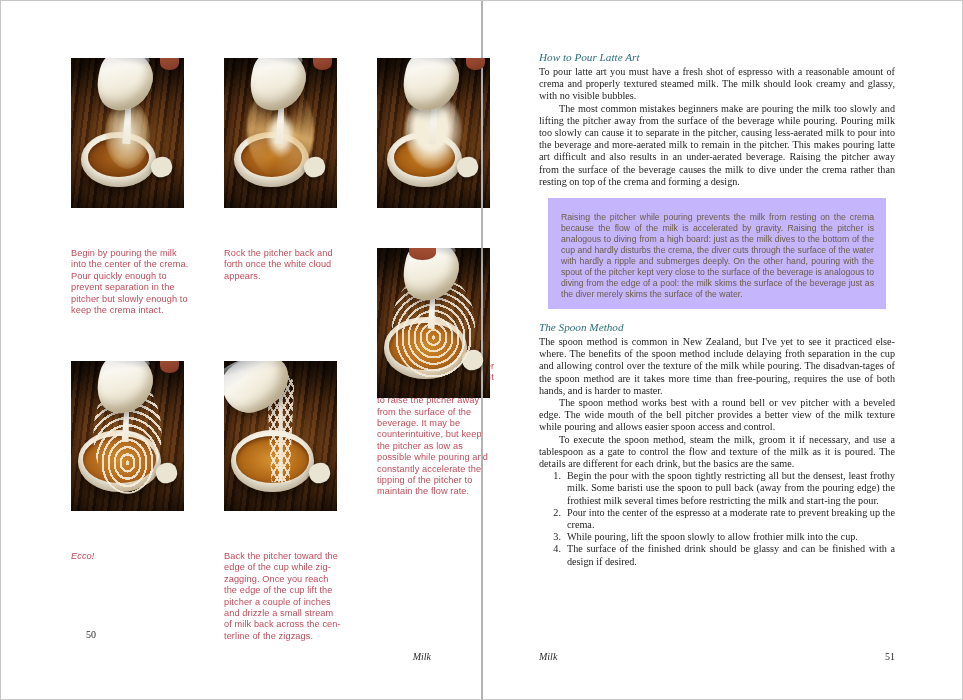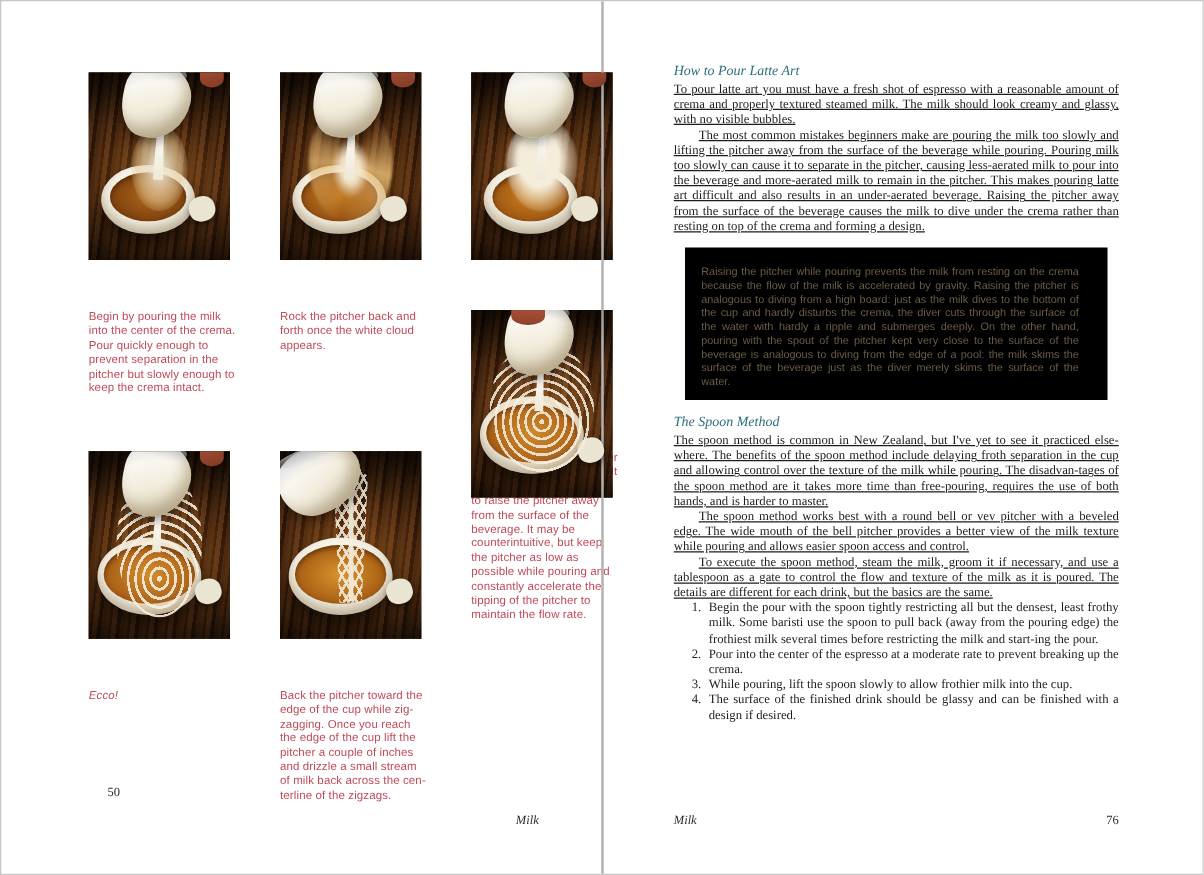--- a/index.html
+++ b/index.html
@@ -75,24 +75,24 @@
         repeating-linear-gradient(-60deg,rgba(246,239,224,.9) 0 2px,rgba(246,239,224,0) 2px 6px);}
   .p6 .pitcher{top:-3%;left:-2%;width:60%;height:35%;transform:rotate(-20deg);}
 
   .footer-left-num{position:absolute;left:85px;top:628px;font-size:10px;color:#2b2b2b;}
   .footer-left-milk{position:absolute;left:70px;top:650px;width:360px;text-align:right;font-style:italic;font-size:10px;color:#2b2b2b;}
 
   
   .page-right{position:absolute;left:482px;top:0;width:481px;height:700px;}
   .col{position:absolute;left:56px;top:50px;width:356px;}
   .sec-heading{margin:0 0 3px 0;font-style:italic;font-size:11.2px;font-weight:normal;color:#2d6e7f;}
-  .col p{margin:0;font-size:10.2px;line-height:12.2px;color:#1d1d1d;text-align:justify;text-decoration:underline;}
+  .col p{margin:0;font-size:10.2px;line-height:12.2px;color:#1d1d1d;text-align:justify;}
   .col p.indent{text-indent:20px;}
-  .callout{margin:10px 0 12px 9px;width:338px;box-sizing:border-box;background:#000000;
-           padding:14px 23px 9px 13px;
+  .callout{margin:10px 0 12px 9px;width:338px;box-sizing:border-box;background:#c4b5fd;
+           padding:14px 12px 9px 13px;
            font-family:"Liberation Sans",sans-serif;font-size:8.7px;line-height:11px;color:#6b5d45;text-align:justify;}
   .spoon{margin-top:11px;}
   .steps{margin-top:0;}
   .step{display:flex;font-size:10.2px;line-height:12.2px;color:#1d1d1d;}
   .step .num{flex:none;width:22px;text-align:right;padding-right:6px;}
   .step .txt{flex:1;text-align:justify;}
   .footer-right-milk{position:absolute;left:56px;top:650px;font-style:italic;font-size:10px;color:#2b2b2b;}
   .footer-right-num{position:absolute;left:56px;top:650px;width:356px;text-align:right;font-size:10px;color:#2b2b2b;}
 </style>
 </head>
@@ -211,16 +211,16 @@
           </div>
           <div class="step">
             <span class="num">4.</span>
             <span class="txt">The surface of the finished drink should be glassy and can be finished with a design if desired.</span>
           </div>
         </div>
       </div>
     </div>
 
     <span class="footer-right-milk">Milk</span>
-    <span class="footer-right-num">76</span>
+    <span class="footer-right-num">51</span>
   </div>
 
 </div>
 
 </body></html>

